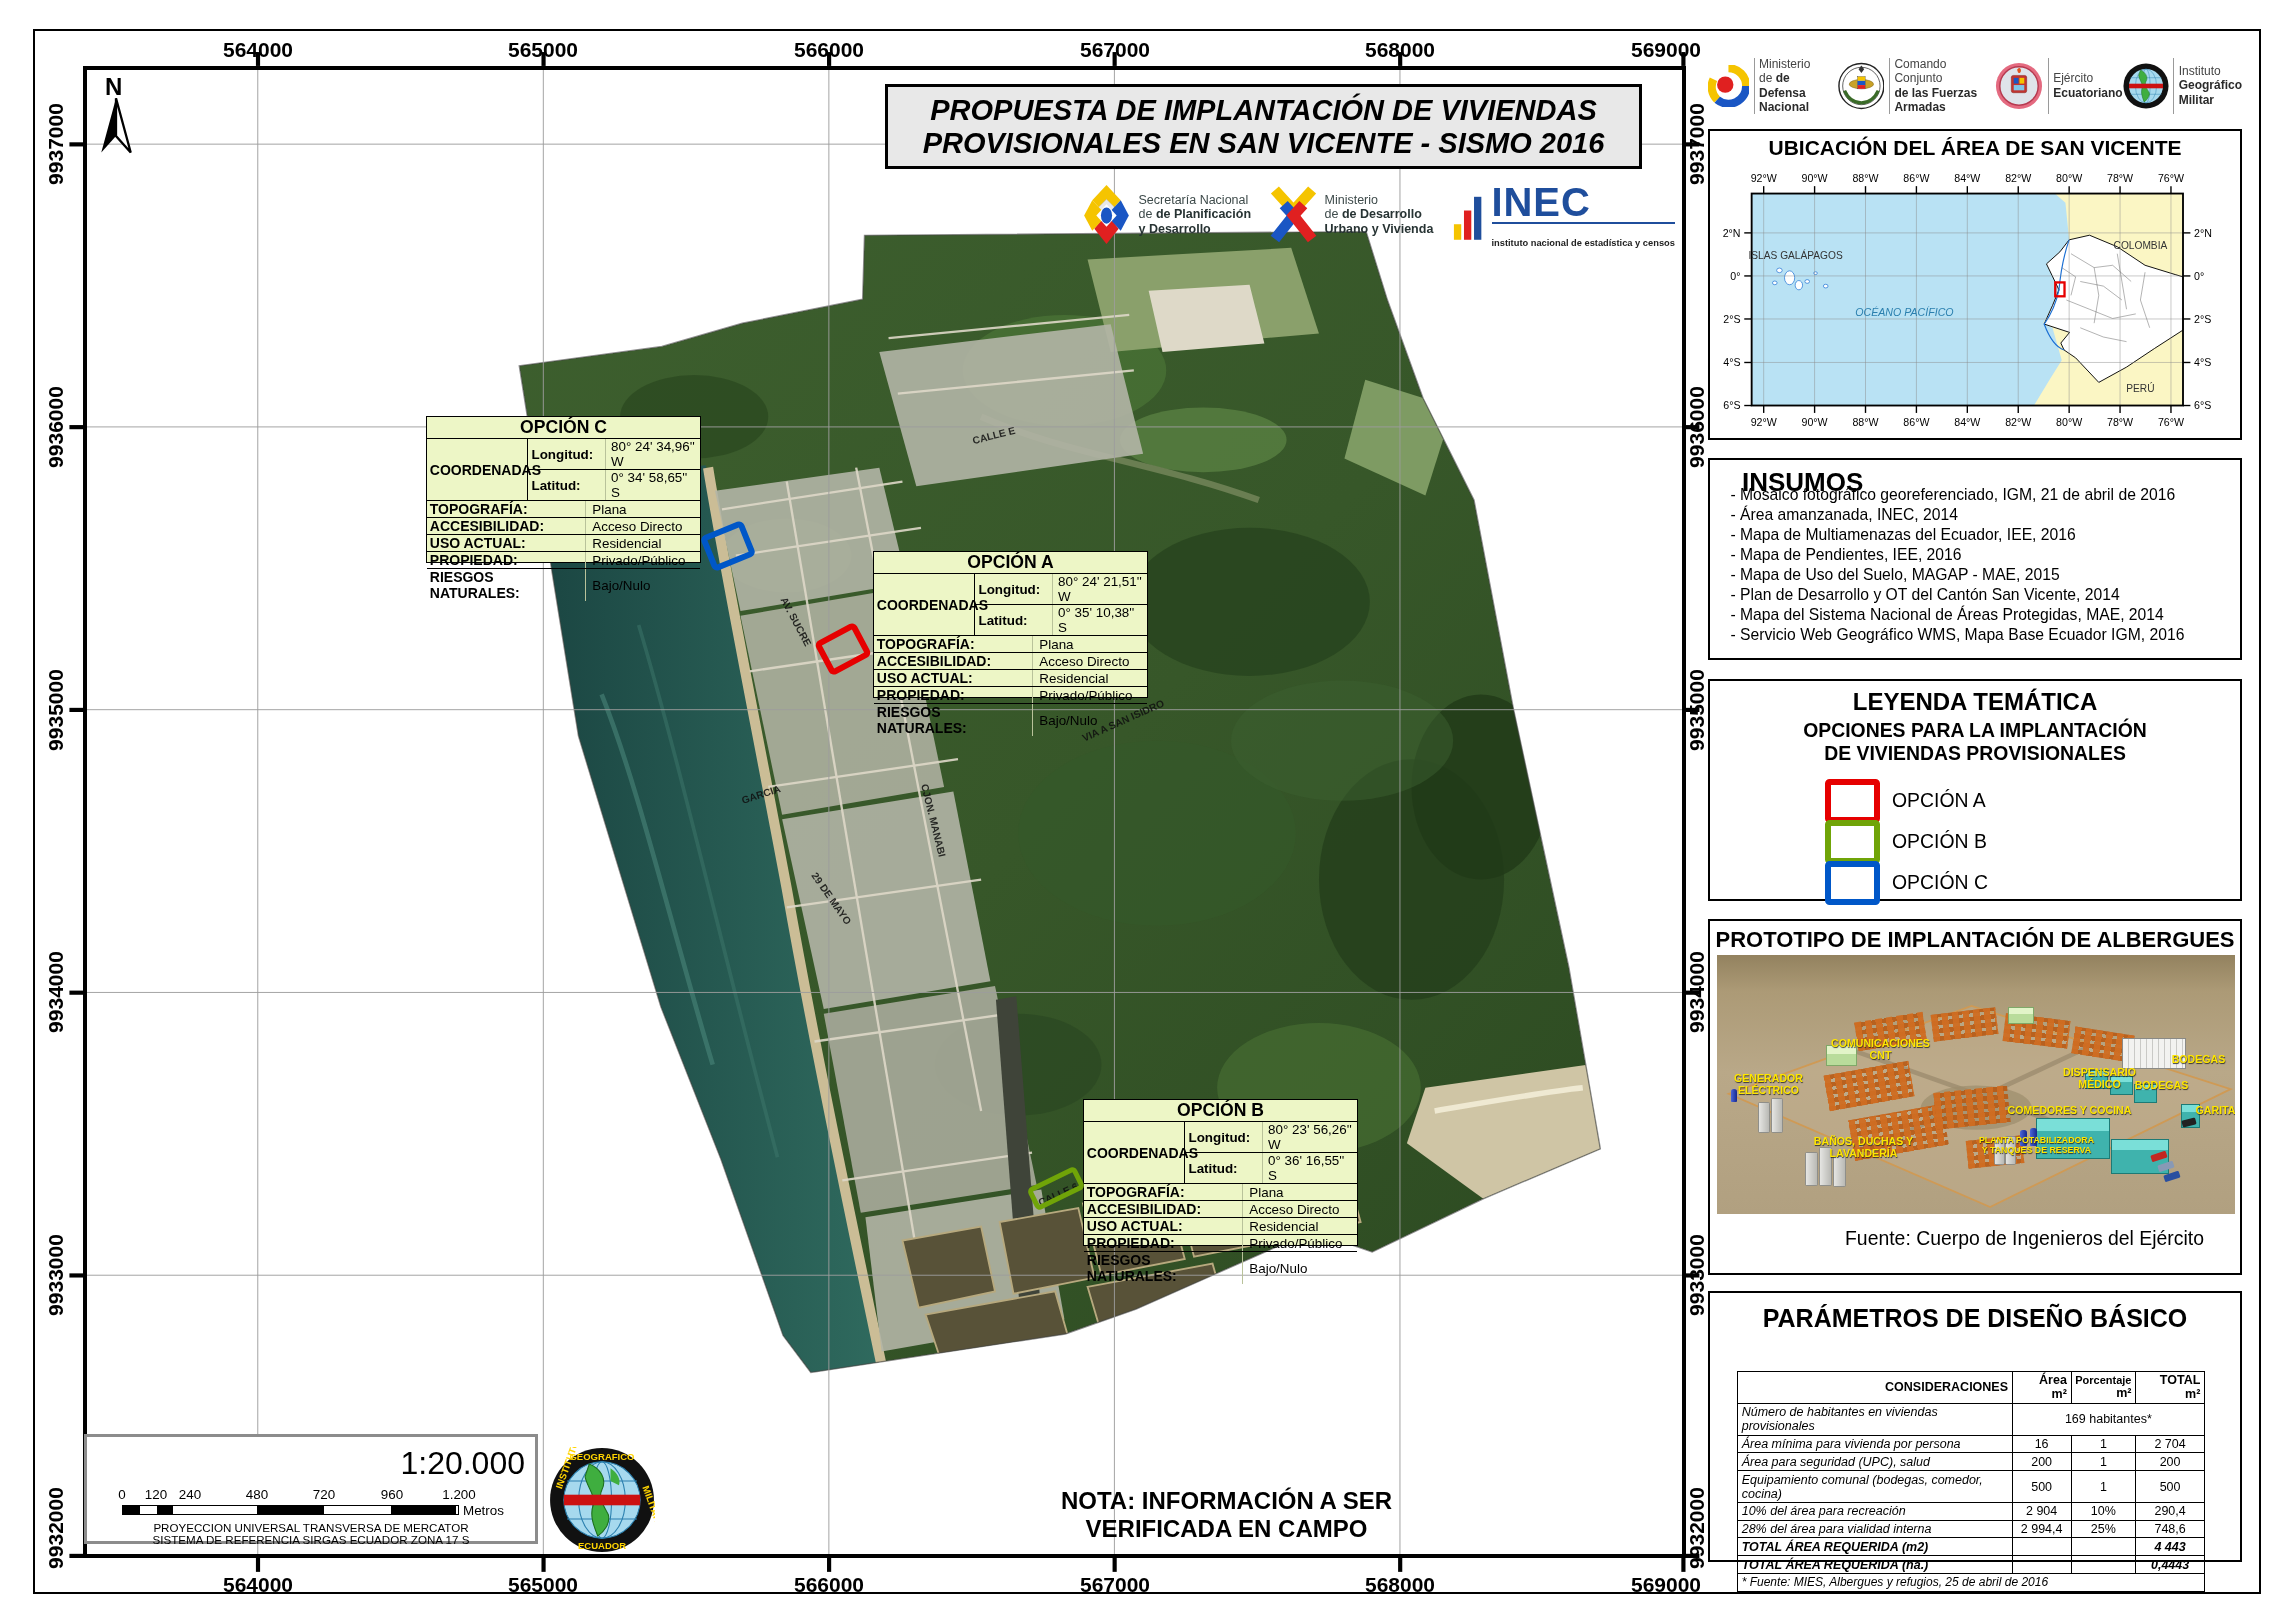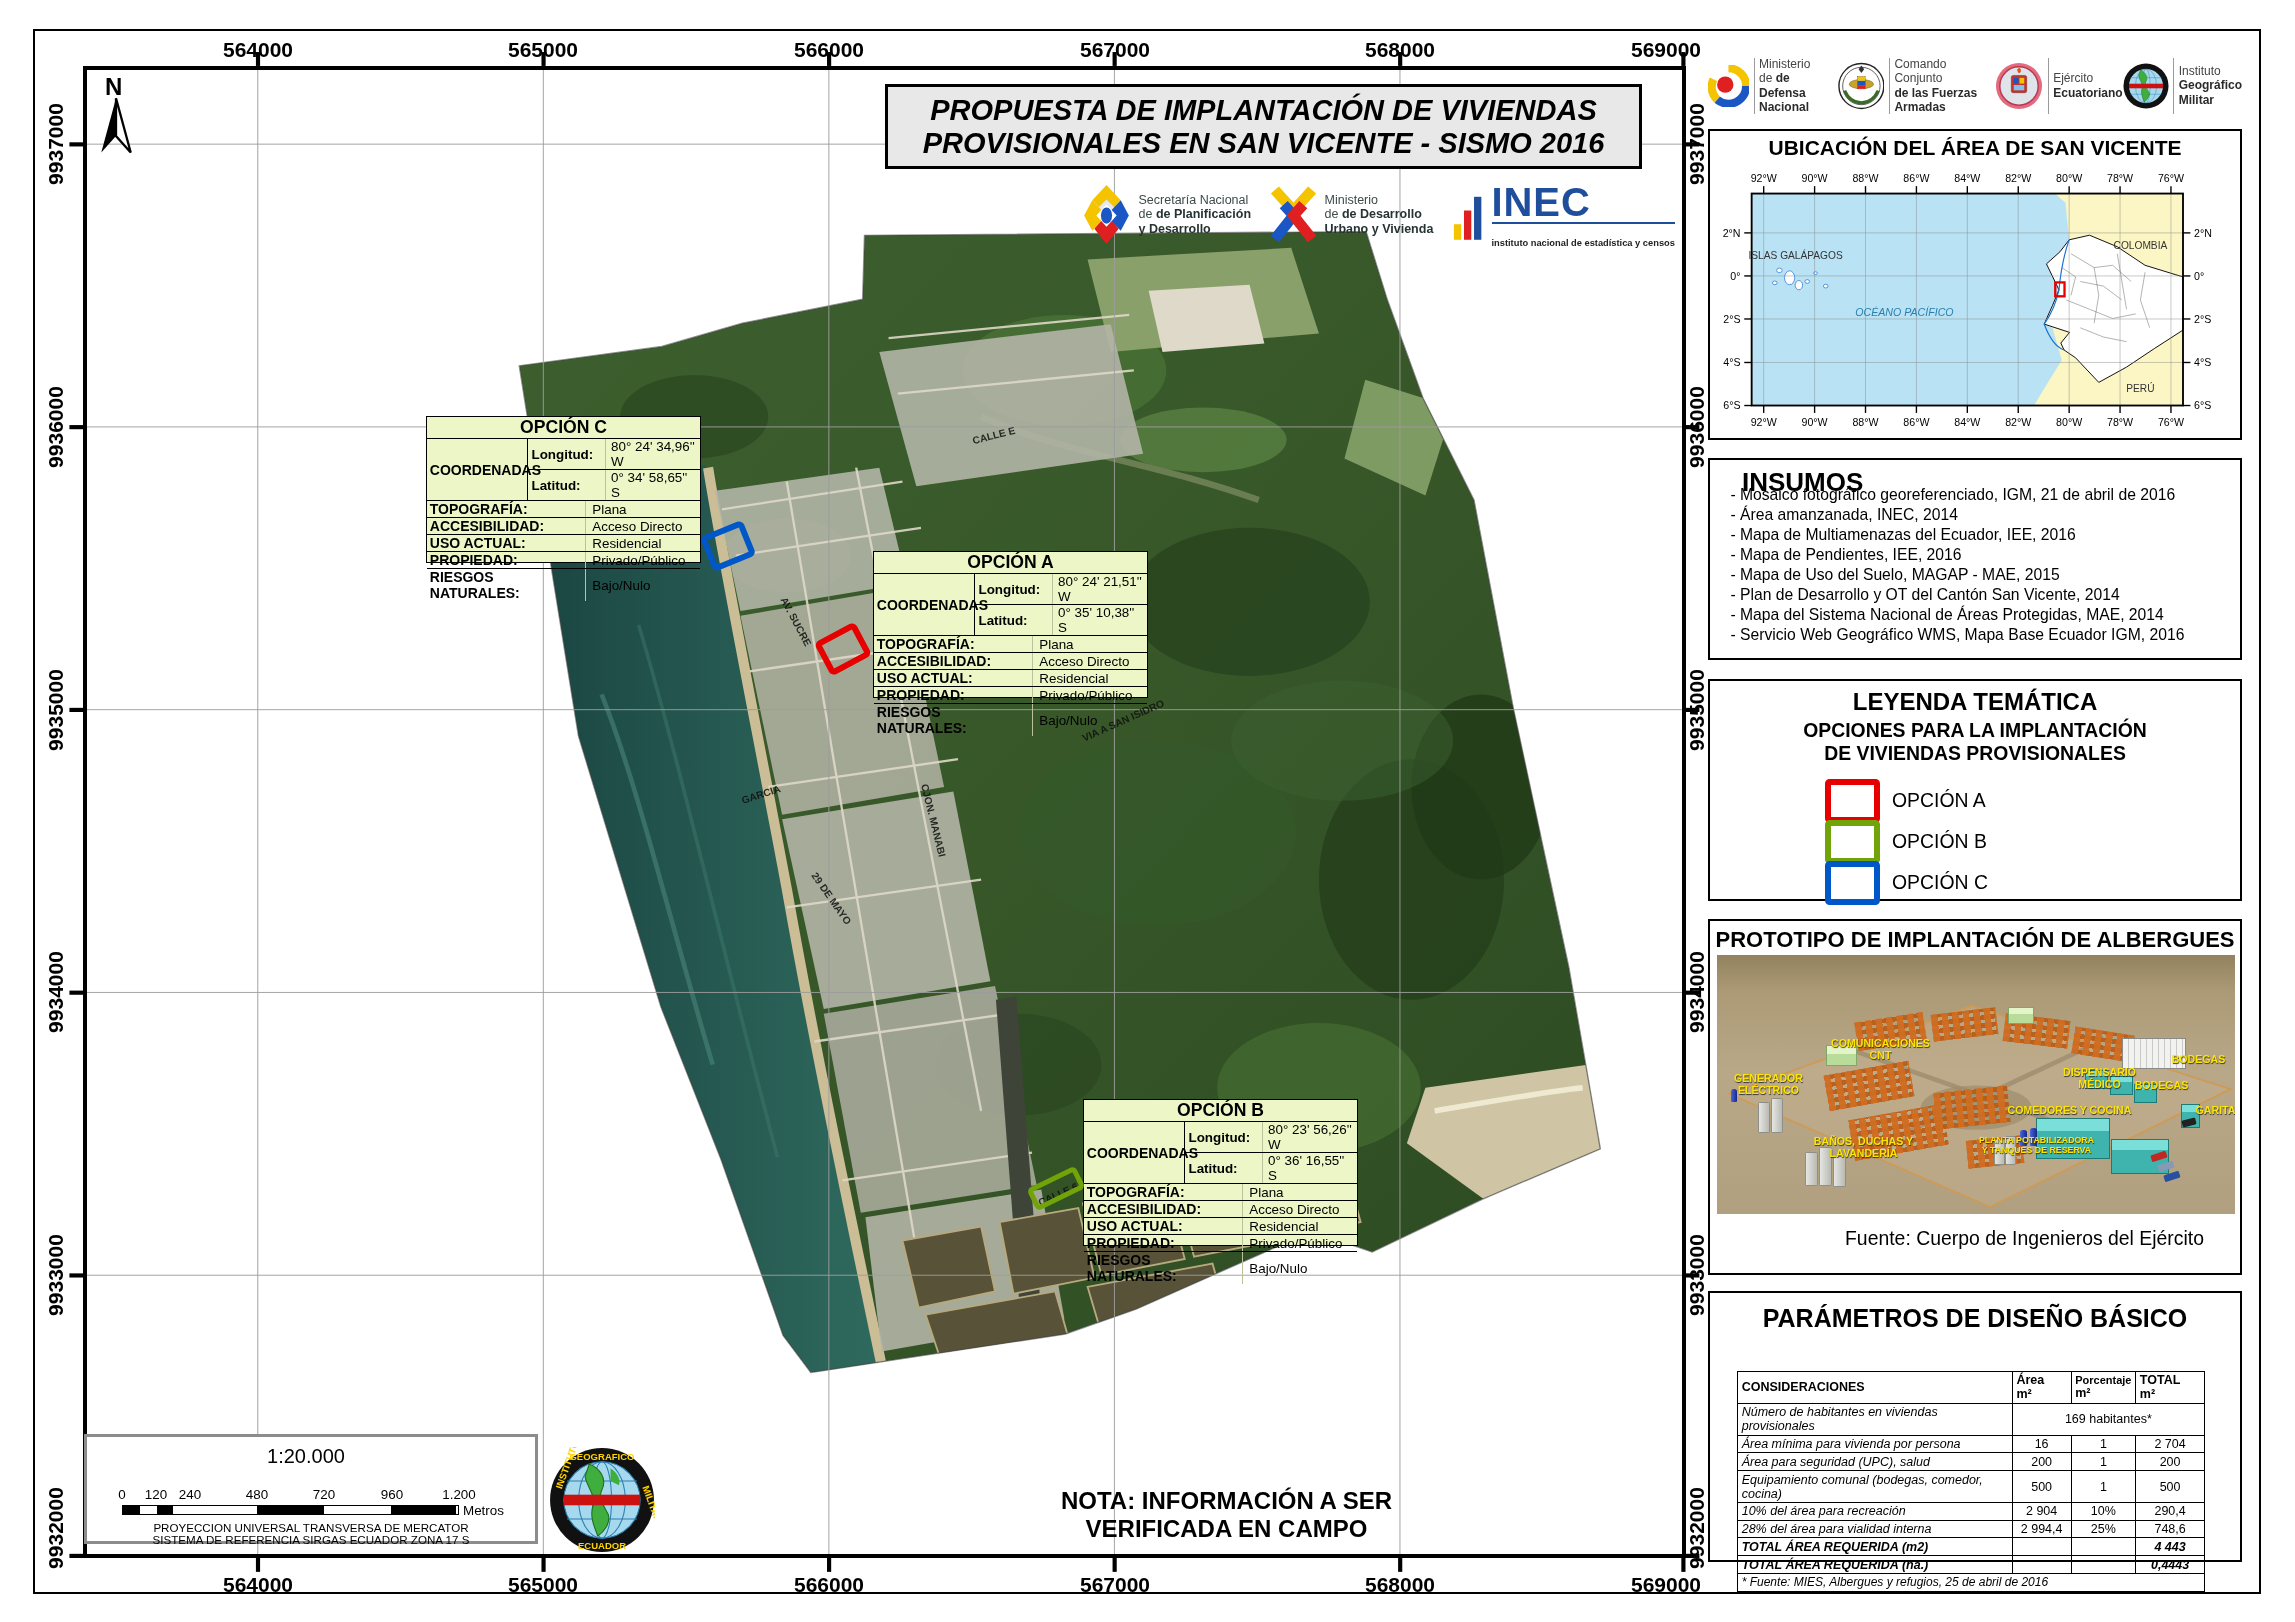--- a/index.html
+++ b/index.html
@@ -50,21 +50,21 @@
   .greenb{position:absolute;background:linear-gradient(180deg,#e2f4c8 0 40%,#b9dc9b 40% 100%);border:0.5px solid #7fa868}
   .pillar{position:absolute;background:linear-gradient(90deg,#e5e5e2,#b9b9b4);border:0.5px solid #8f8f8a;border-radius:1.4px}
   .cont{position:absolute;background:repeating-linear-gradient(90deg,#f2f2f0 0 4.6px,#c9c9c6 4.6px 6px);border:0.5px solid #8a8a86}
   .cyl{position:absolute;background:linear-gradient(90deg,#4a65d8,#16288f);border-radius:2.8px 2.8px 0.9px 0.9px}
   .veh{position:absolute;border-radius:1.4px}
   .plabel{position:absolute;color:#ffe600;font-weight:bold;font-size:10.6px;line-height:12px;white-space:pre-line;
     text-shadow:0.5px 0.5px 0.9px rgba(40,40,40,.9);text-align:center;transform:translateX(-50%)}
   
   #ptable{position:absolute;left:27px;top:78px;width:468px;border:1.4px solid #000;border-collapse:collapse;font-size:12.5px}
   #ptable td{border:0.9px solid #000;padding:1.4px 3.7px;height:15.7px;box-sizing:border-box}
-  #ptable .hd{font-weight:bold;text-align:left;vertical-align:middle}
+  #ptable .hd{font-weight:bold;text-align:right;vertical-align:middle}
   #ptable .lab{font-style:italic}
   #ptable .num{text-align:center}
   #ptable .tot{font-weight:bold;font-style:italic}
   #ptable .foot{font-style:italic;font-size:12px}
   
   .opt-box{position:absolute;width:275px;height:147px;background:#edf6c6;border:1.9px solid #000;box-sizing:border-box;
     display:flex;flex-direction:column}
   .ob-title{flex:0 0 21px;border-bottom:1.4px solid #000;display:flex;align-items:center;justify-content:center;
     font-weight:bold;font-size:17.6px}
   .ob-coord{flex:0 0 43px;display:flex;border-bottom:1.4px solid #000}
@@ -75,21 +75,21 @@
   .ob-key{width:74px;font-weight:bold;font-size:13.4px;display:flex;align-items:center;padding-left:3.7px}
   .ob-val{flex:1;border-left:0.9px solid #b9c29a;display:flex;align-items:center;padding-left:4.6px;font-size:13.4px}
   .ob-row{flex:1;display:flex;border-bottom:1.4px solid #000}
   .ob-row:last-child{border-bottom:none}
   .ob-lab{width:155px;font-weight:bold;font-size:14px;display:flex;align-items:center;padding-left:2.8px}
   .ob-v{flex:1;border-left:0.9px solid #b9c29a;display:flex;align-items:center;padding-left:6.5px;font-size:13.4px}
   
   .marker{position:absolute;border-radius:5.6px}
   
   #scale-box{left:84px;top:1434px;width:454px;height:110px;background:#fff;border:3.2px solid #8c8c8c;box-sizing:border-box}
-  #scale-ratio{position:absolute;left:0;right:10px;top:8.3px;text-align:center;font-size:20px}
+  #scale-ratio{position:absolute;left:0;right:10px;top:8.3px;text-align:right;font-size:32px}
   .sb-num{position:absolute;top:50px;font-size:13.4px;transform:translateX(-50%)}
   #scale-bar{position:absolute;left:35px;top:68px;width:337px;height:10.2px;border:1.4px solid #000;box-sizing:border-box;display:flex}
   #scale-bar i{display:block;height:100%}
   #scale-metros{position:absolute;left:376px;top:66px;font-size:13.4px}
   .sb-proj{position:absolute;left:0;right:0;text-align:center;font-size:11.6px}
   
   #note{left:1060px;top:1487px;width:333px;text-align:center;font-weight:bold;font-size:24px;line-height:28px}
   
   .street{position:absolute;font-size:10.2px;color:#101010;opacity:.85;white-space:nowrap;font-weight:bold}
   svg text{font-family:"Liberation Sans",sans-serif}

